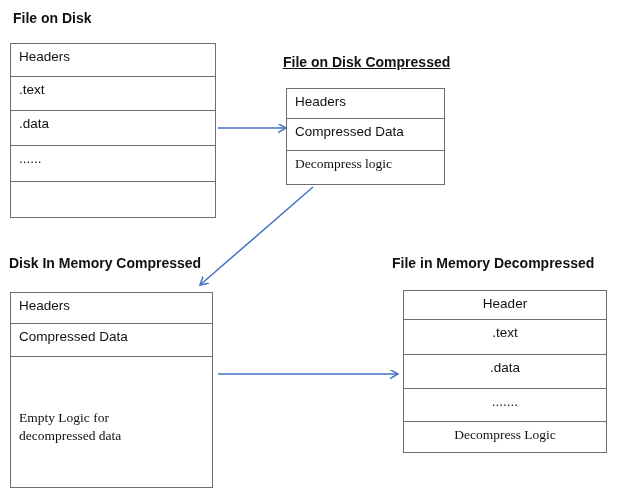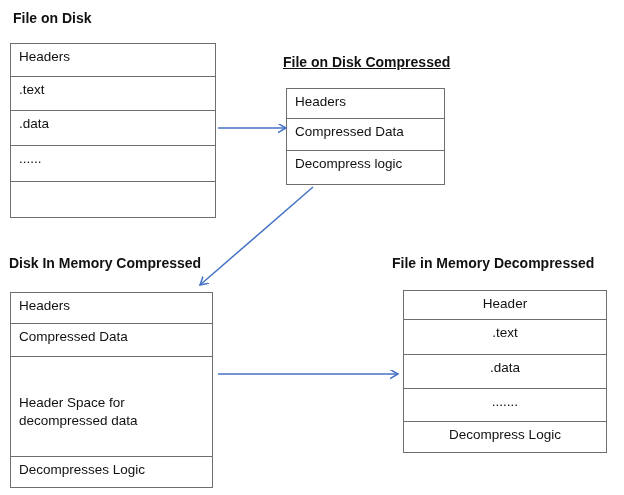--- a/index.html
+++ b/index.html
@@ -34,21 +34,21 @@
     flex-direction: column;
   }
   .trow {
     border-bottom: 1px solid var(--border);
     font-size: 13.5px;
     color: var(--text);
     padding: 4px 8px 0 8px;
     line-height: 1.3;
     overflow: hidden;
   }
-  .trow:last-child { border-bottom: none; flex: 1; }
+  .trow:last-child { border-bottom: none; flex: 1; font-family: Liberation Serif, serif; }
   .trow.tall {
     display: flex;
     flex-direction: column;
     justify-content: center;
     padding-top: 10px;
   }
   svg.arrows {
     position: absolute;
     left: 0; top: 0;
     width: 624px; height: 495px;
@@ -80,22 +80,21 @@
 
   <div class="table-box" style="left:286px; top:88px; width:159px; height:97px;">
     <div class="trow" style="height:30px;">Headers</div>
     <div class="trow" style="height:32px;">Compressed Data</div>
     <div class="trow">Decompress logic</div>
   </div>
 
   <div class="table-box" style="left:10px; top:292px; width:203px; height:196px;">
     <div class="trow" style="height:31px;">Headers</div>
     <div class="trow" style="height:33px;">Compressed Data</div>
-    <div class="trow tall" style="height:100px; padding-right:55px;">Header Space for decompressed data</div>
-    <div class="trow">Decompresses Logic</div>
+    <div class="trow tall" style="height:100px; padding-right:55px;">Empty Logic for decompressed data</div>
   </div>
 
   <div class="table-box" style="left:403px; top:290px; width:204px; height:163px;text-align:center;">
     <div class="trow" style="height:29px;">Header</div>
     <div class="trow" style="height:35px;">.text</div>
     <div class="trow" style="height:34px;">.data</div>
     <div class="trow" style="height:33px;">.......</div>
     <div class="trow">Decompress Logic</div>
   </div>
 

